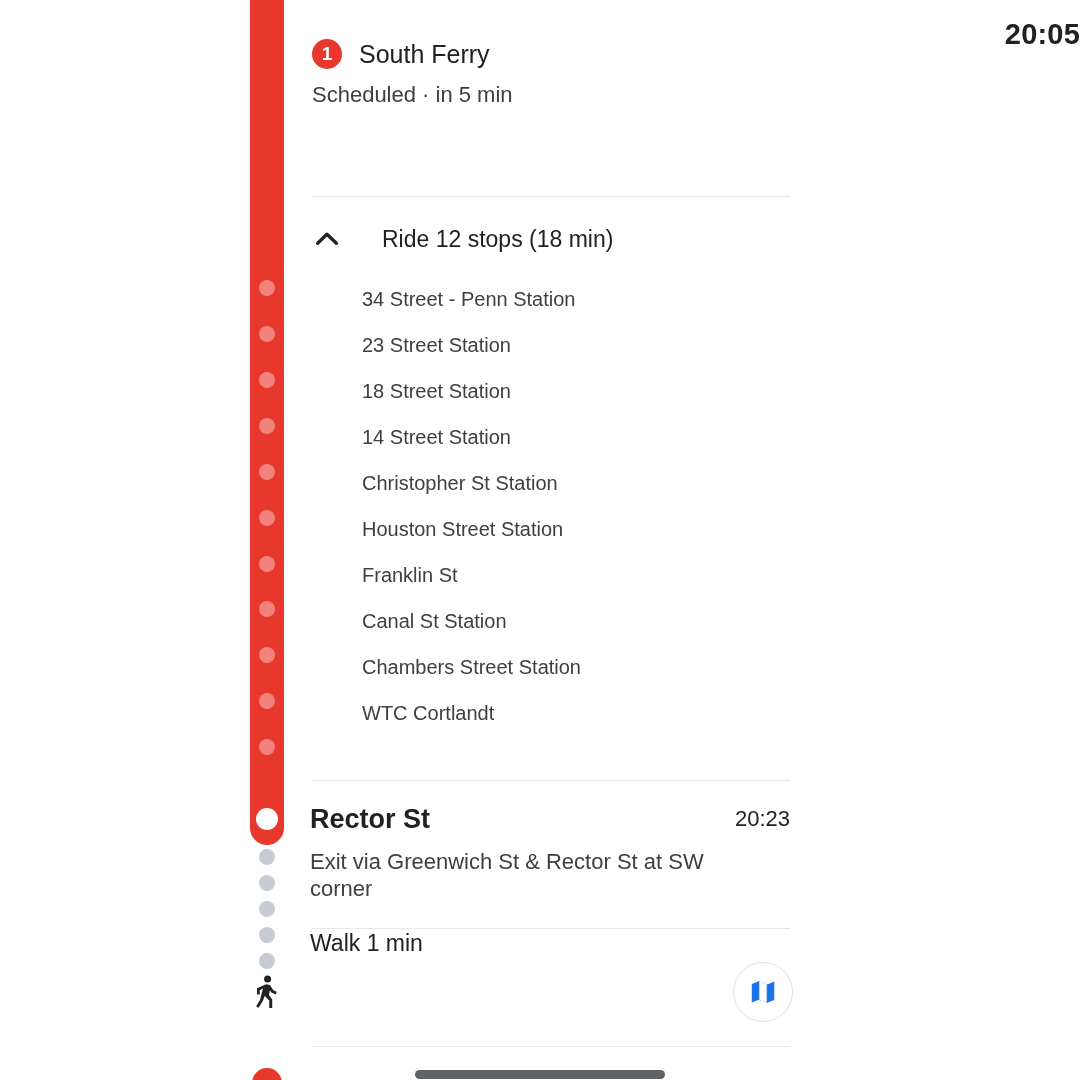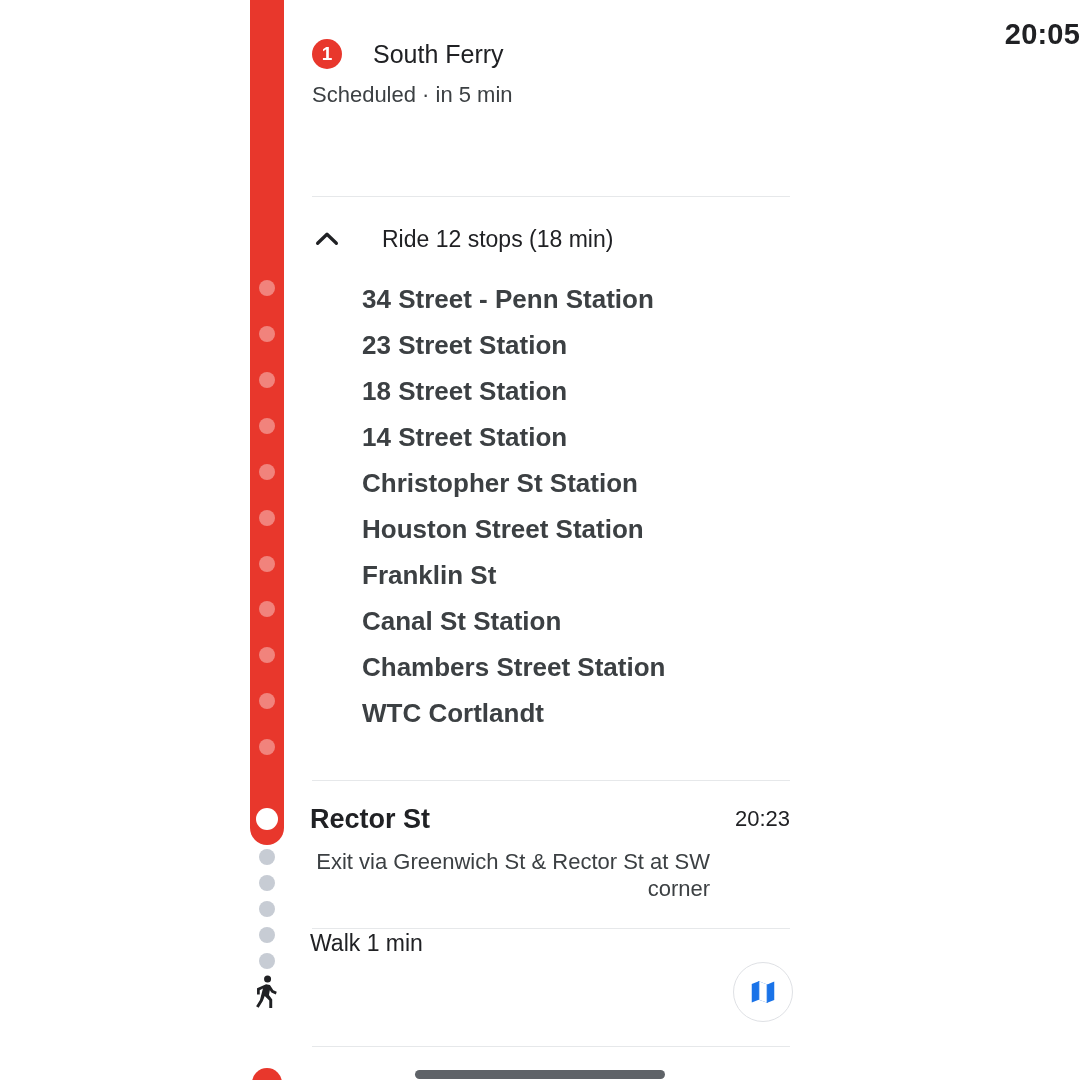--- a/index.html
+++ b/index.html
@@ -59,21 +59,21 @@
     width:478px; display:flex; align-items:flex-start;
   }
   .line-badge {
     width:30px; height:30px; border-radius:50%;
     background:#e8372c; color:#fff;
     font-size:19px; font-weight:bold;
     display:flex; align-items:center; justify-content:center;
     flex:0 0 auto; margin-top:1px;
   }
   .dep-dest {
-    margin-left:31px;
+    margin-left:17px;
     font-size:25px; color:#202124; line-height:32px;
     white-space:nowrap;
   }
   .dep-time {
     position:absolute; right:0px; top:18px;
     font-size:29px; font-weight:bold; color:#202124;
     letter-spacing:0.2px;
   }
   .dep-sub {
     position:absolute; left:312px; top:80px;
@@ -102,38 +102,37 @@
   .ride-label {
     margin-left:40px; font-size:23px; color:#202124;
     white-space:nowrap;
     text-align:center;
   }
 
   
   .stops { position:absolute; left:362px; top:276px; width:430px; }
   .stop {
     height:46px; line-height:46px;
-    font-size:26px; color:#3c4043;
-    white-space:nowrap;
-    font-weight:bold;
+    font-size:20px; color:#3c4043;
+    white-space:nowrap;
   }
 
   
   .arrive-name {
     position:absolute; left:310px; top:804px;
     font-size:27px; font-weight:bold; color:#202124;
     white-space:nowrap;
   }
   .arrive-time {
     position:absolute; right:290px; top:806px;
     font-size:22px; color:#202124;
   }
   .arrive-exit {
     position:absolute; left:310px; top:848px; width:400px;
-    font-size:22px; color:#3c4043; line-height:27px;text-align:right;
+    font-size:22px; color:#3c4043; line-height:27px;
   }
 
   
   .walk-label {
     position:absolute; left:310px; top:930px;
     font-size:23px; color:#202124; white-space:nowrap;
   }
   .map-btn {
     position:absolute; left:733px; top:962px;
     width:60px; height:60px; border-radius:50%;

